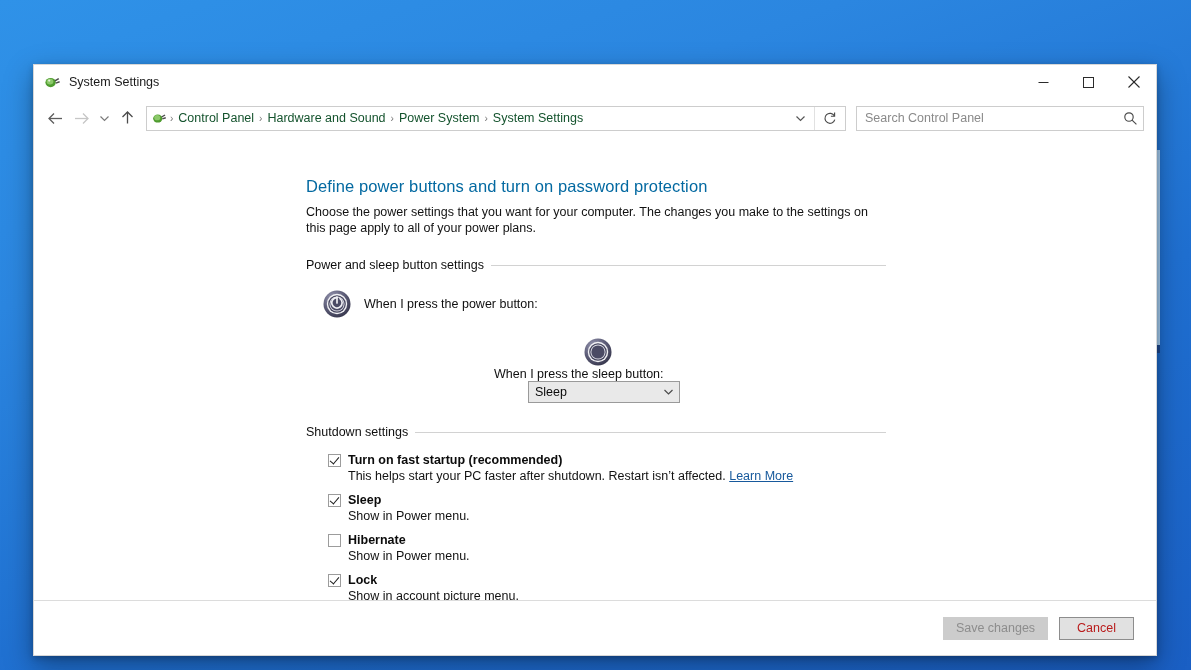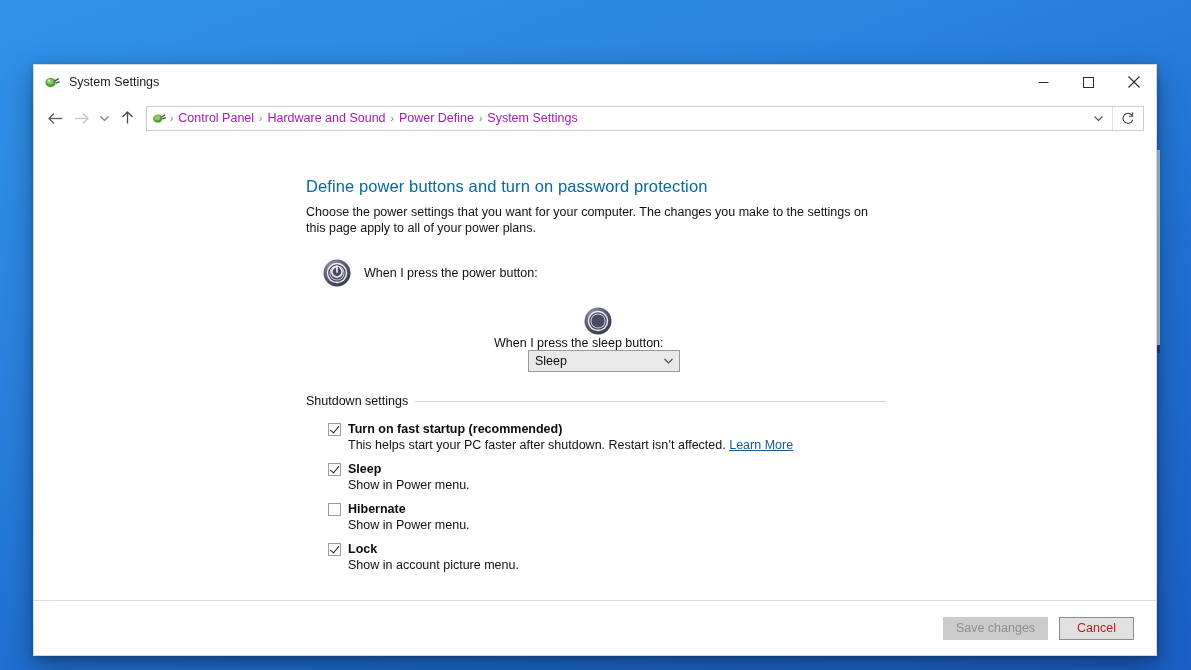--- a/index.html
+++ b/index.html
@@ -136,21 +136,21 @@
   }
   #crumb-icon {
     width: 16px;
     height: 16px;
     flex: none;
     margin-right: 2px;
     position: relative;
   }
   .crumb {
     font-size: 12.5px;
-    color: #a21caf;
+    color: #14532d;
     white-space: nowrap;
     padding: 0 4px;
     cursor: default;
   }
   .crumb-sep {
     color: #767676;
     font-size: 10px;
     padding: 0 1px;
     user-select: none;
   }
@@ -457,48 +457,61 @@
             <ellipse cx="7.0" cy="8.6" rx="3.4" ry="2.9" fill="#8cc96a"></ellipse>
             <path d="M11.5 7.2 L15.4 5.0 L16.2 6.3 L12.3 8.4 Z" fill="#4a4a4a"></path>
             <path d="M12.6 9.4 L16.4 8.0 L16.8 9.5 L13.0 10.7 Z" fill="#4a4a4a"></path>
           </svg>
         </span>
         <span class="crumb-sep">›</span>
         <span class="crumb">Control Panel</span>
         <span class="crumb-sep">›</span>
         <span class="crumb">Hardware and Sound</span>
         <span class="crumb-sep">›</span>
-        <span class="crumb">Power Define</span>
+        <span class="crumb">Power System</span>
         <span class="crumb-sep">›</span>
         <span class="crumb">System Settings</span>
 
         <span id="crumb-spacer"></span>
 
         <span id="crumb-chevron">
           <svg width="11" height="9" viewBox="0 0 11 9">
             <polyline points="1.5,2.5 5.5,6.5 9.5,2.5" fill="none" stroke="#555" stroke-width="1.15"></polyline>
           </svg>
         </span>
         <span id="refresh-btn">
           <svg width="14" height="14" viewBox="0 0 14 14">
             <path d="M11.4 5.0 A5 5 0 1 0 11.8 8.6" fill="none" stroke="#4a4a4a" stroke-width="1.15"></path>
             <polyline points="11.6,1.4 11.6,5.2 7.9,5.2" fill="none" stroke="#4a4a4a" stroke-width="1.15"></polyline>
           </svg>
         </span>
       </div>
 
+      <div id="searchbox">
+        <input id="search-input" type="text" placeholder="Search Control Panel" style="">
+        <span id="search-icon-wrap">
+          <svg width="15" height="15" viewBox="0 0 15 15">
+            <circle cx="6" cy="6" r="4.2" fill="none" stroke="#4a4a4a" stroke-width="1.15"></circle>
+            <line x1="9.1" y1="9.1" x2="13.4" y2="13.4" stroke="#4a4a4a" stroke-width="1.15"></line>
+          </svg>
+        </span>
+      </div>
     </div>
 
     <div id="content">
       <div id="pane">
 
         <h1 id="page-title">Define power buttons and turn on password protection</h1>
         <p id="page-desc">Choose the power settings that you want for your computer. The changes you make to the settings on this page apply to all of your power plans.</p>
 
         <div class="group">
+          <div class="group-head">
+            <span class="group-title">Power and sleep button settings</span>
+            <span class="group-rule"></span>
+          </div>
 
           <div class="setting-row">
             <span class="pwr-icon">
               <svg width="30" height="30" viewBox="0 0 30 30">
                 <defs>
                   <radialGradient id="pg1" cx="35%" cy="28%" r="80%">
                     <stop offset="0%" stop-color="#9a9ab4"></stop>
                     <stop offset="55%" stop-color="#5c5c77"></stop>
                     <stop offset="100%" stop-color="#343449"></stop>
                   </radialGradient>

